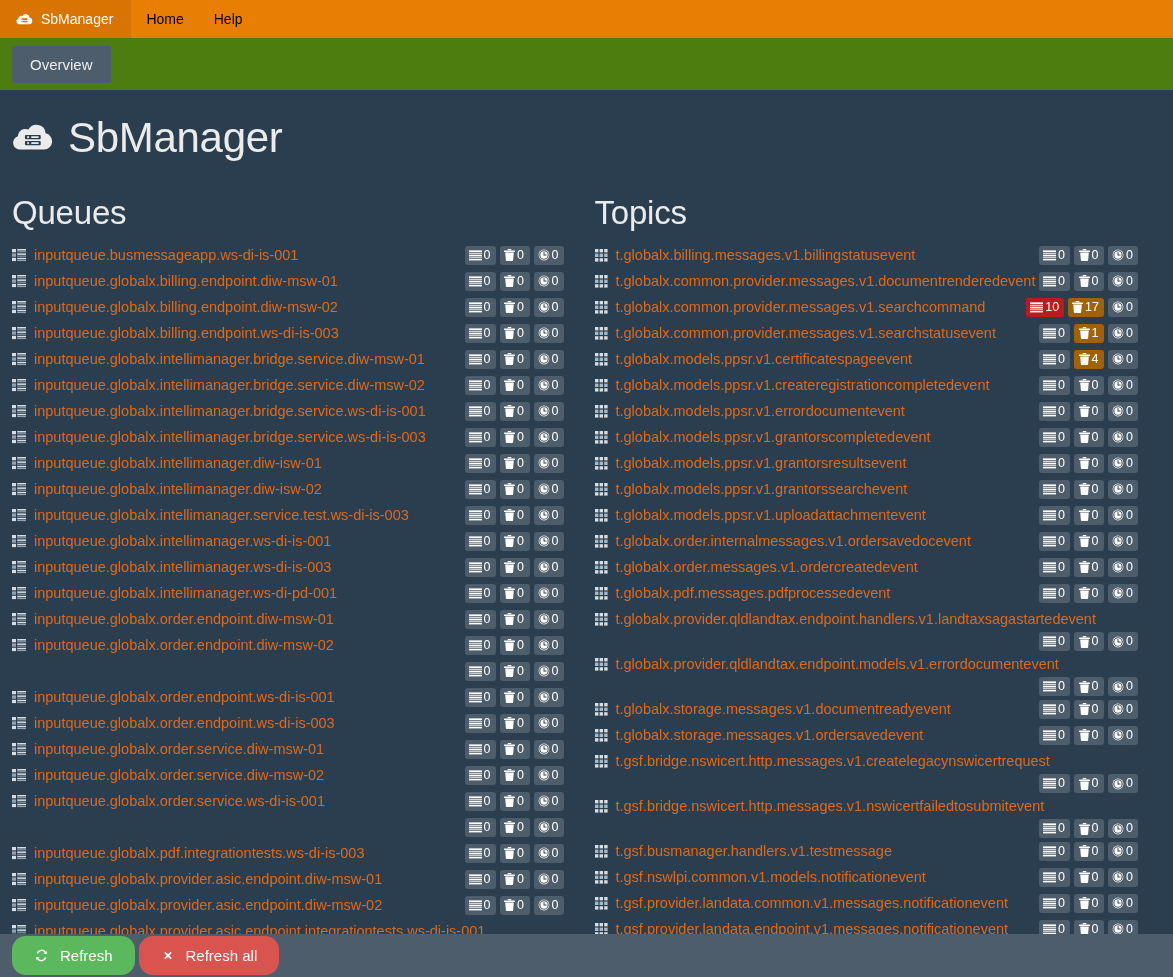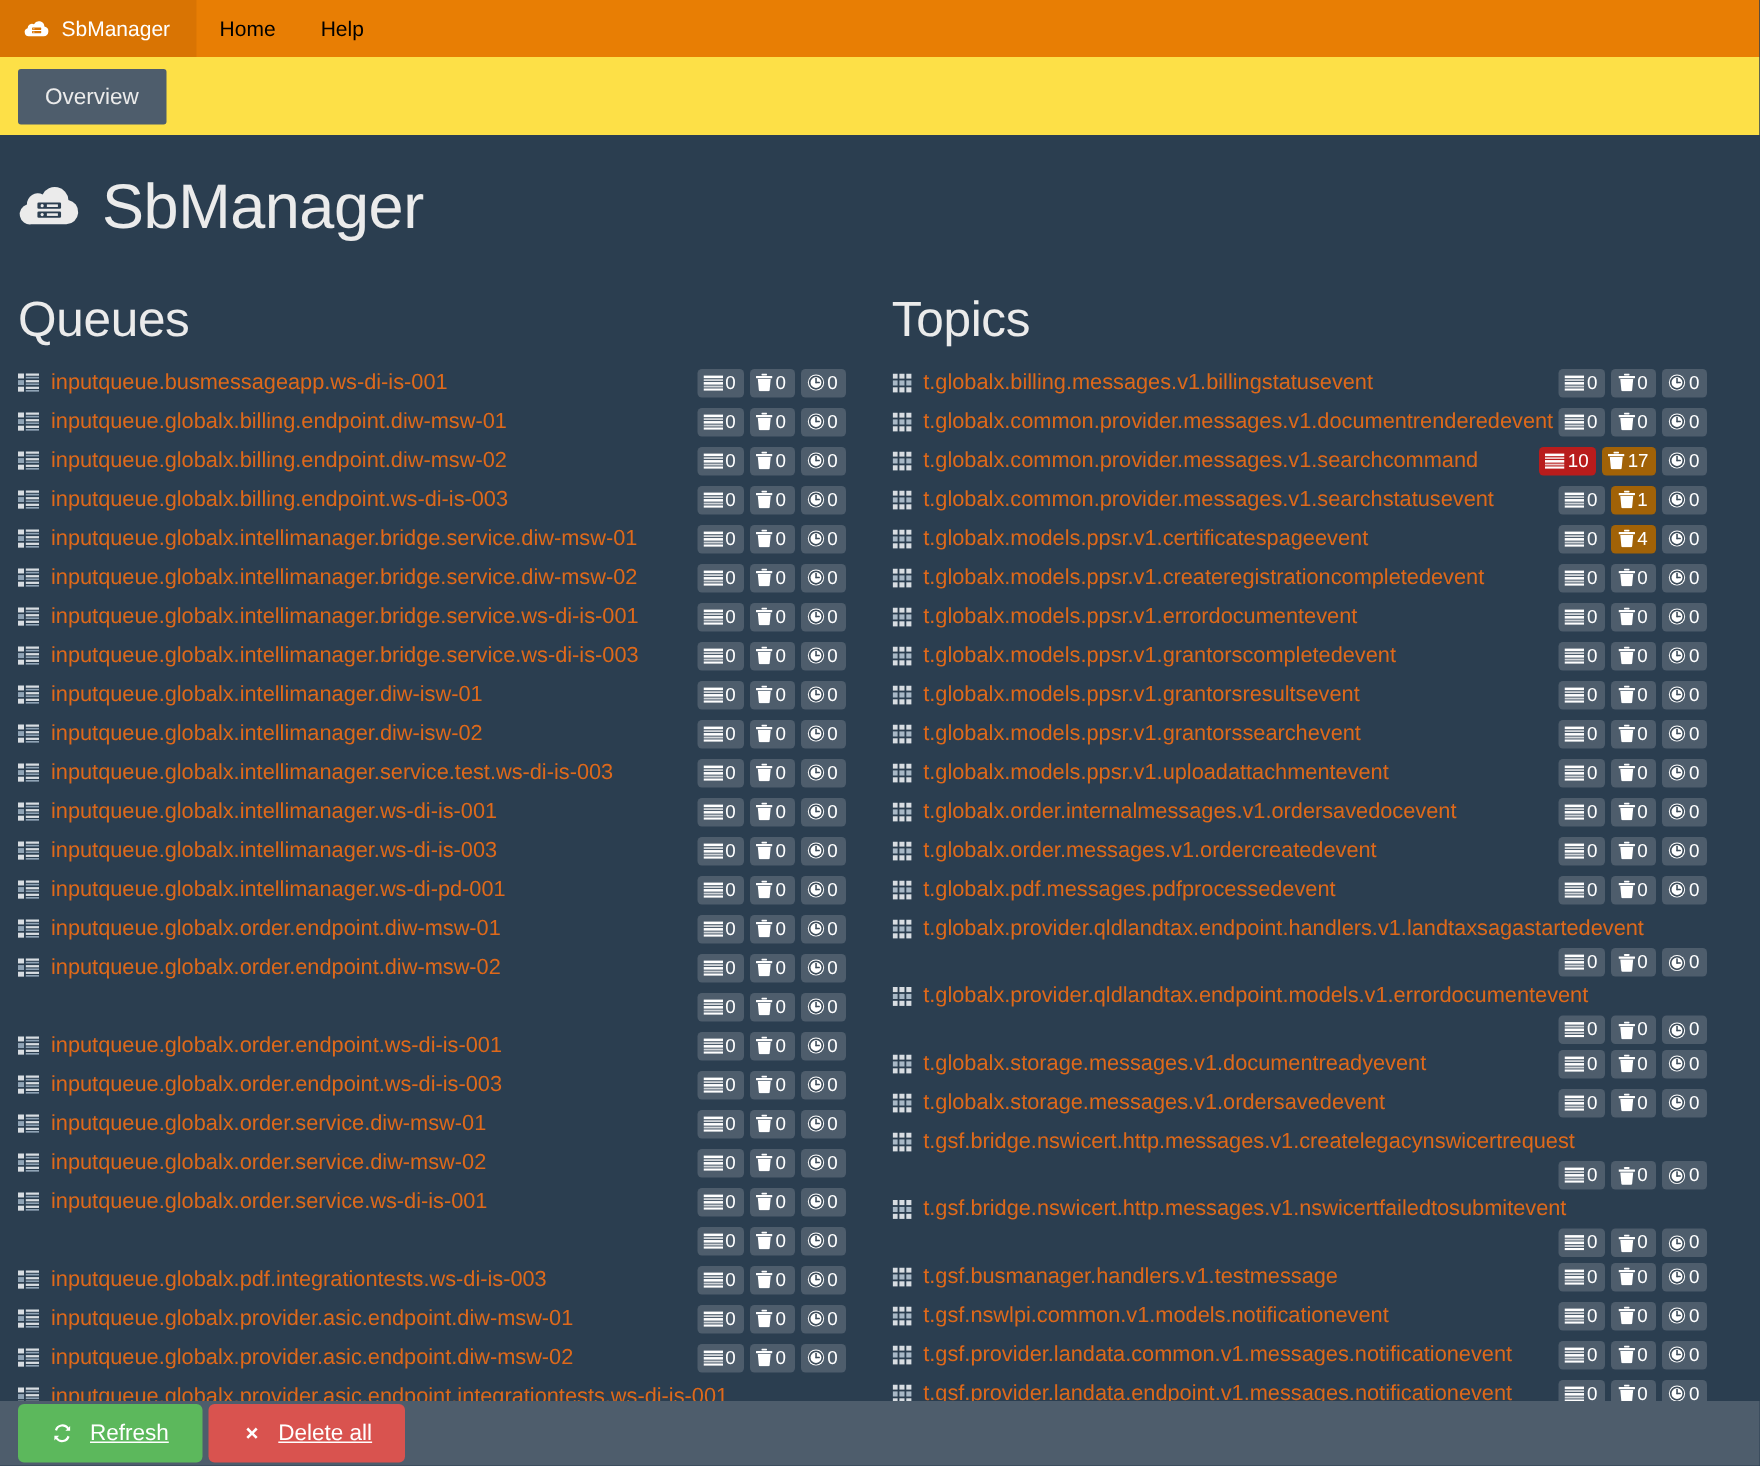--- a/index.html
+++ b/index.html
@@ -31,21 +31,21 @@
     padding: 0 15px;
     color: #000000;
     font-size: 14px;
     cursor: pointer;
     text-decoration: none;
   }
 
   
   .subnav {
     height: 52px;
-    background: #fde047;
+    background: #4d7c0f;
     display: flex;
     align-items: center;
     padding-left: 12px;
   }
   .tab {
     background: #4e5d6c;
     color: #ebebeb;
     font-size: 15px;
     padding: 10px 18px;
     border-radius: 2px;
@@ -142,24 +142,23 @@
     padding: 0 0 0 12px;
   }
   .btn {
     display: flex; align-items: center; justify-content: center;
     gap: 11px;
     padding: 0 22px;
     color: #ffffff;
     font-size: 15px;
     cursor: pointer;
     border: none;
-    border-radius: 4px;
+    border-radius: 14px;
     font-family: "Liberation Sans", sans-serif;
     margin: 2px 0;
-    text-decoration: underline;
   }
   .btn.green { background: #5cb85c; }
   .btn.red   { background: #d9534f; }
   .btn svg { display:block; }
 
   .scroll-area {
     height: 734px;
     overflow: hidden;
     position: relative;
   }
@@ -2696,15 +2695,15 @@
       </svg>
     </span>
     <span>Refresh</span>
   </button>
   <button class="btn red">
     <span>
       <svg width="14" height="14" viewBox="0 0 16 16" fill="#fff">
         <path d="M12.3 3.1l-1.4-1.4L8 4.6 5.1 1.7 3.7 3.1 6.6 6l-2.9 2.9 1.4 1.4L8 7.4l2.9 2.9 1.4-1.4L9.4 6z" transform="translate(0,1.4)"></path>
       </svg>
     </span>
-    <span>Delete all</span>
+    <span>Refresh all</span>
   </button>
 </div>
 
 </body></html>

